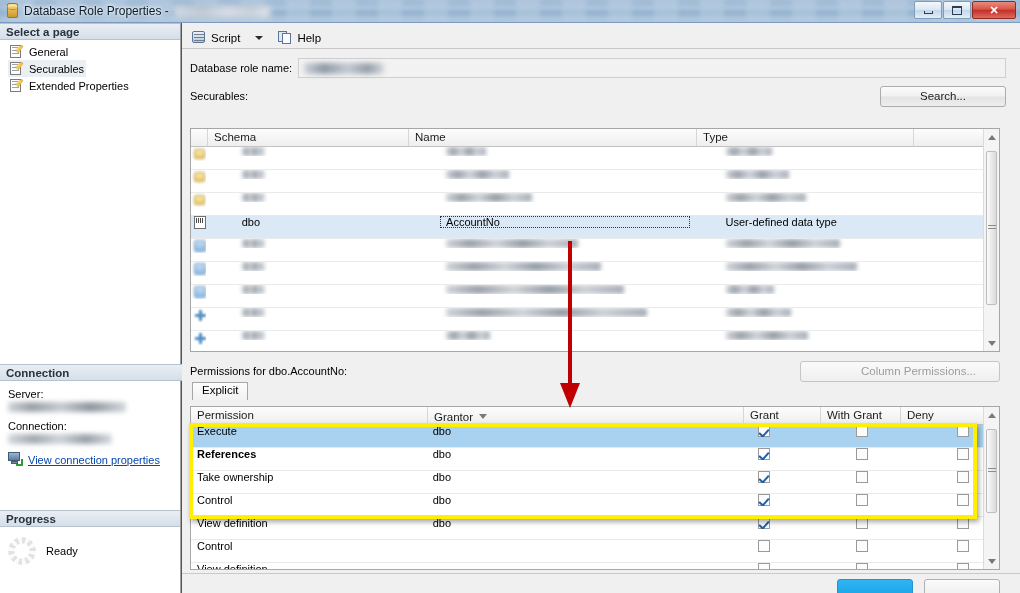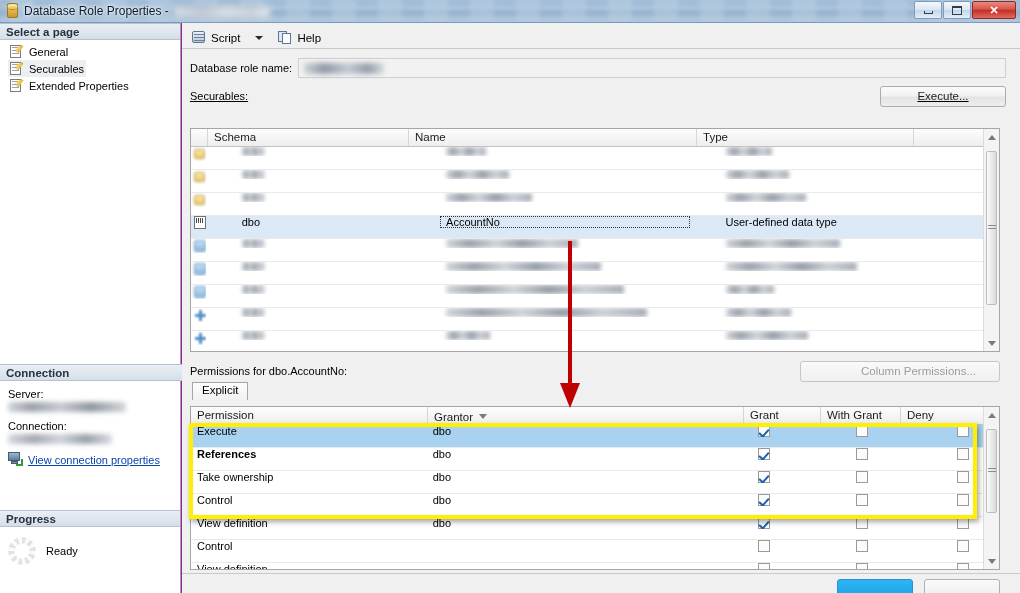--- a/index.html
+++ b/index.html
@@ -195,21 +195,21 @@
   .frow { display: flex; align-items: center; height: 20px; margin-bottom: 6px; }
   .frow .flabel { width: 108px; }
   .tinput {
     flex: 1; height: 20px; background: #f2f2f2;
     border: 1px solid #cfcfcf; position: relative;
   }
   .tinput .redact {
     position: absolute; left: 5px; top: 4px; width: 80px; height: 11px; margin: 0;
     background: linear-gradient(to right,#cfd4da,#8f99a6 25%,#c3cad2 55%,#959ea9 80%,#d5dade);
   }
-  .secrow { display: flex; align-items: center; justify-content: space-between; height: 24px; text-decoration: underline; }
+  .secrow { display: flex; align-items: center; justify-content: space-between; height: 24px; }
   .btn {
     height: 21px; min-width: 126px; padding: 0 10px;
     background: linear-gradient(to bottom,#fbfbfb 0%,#f1f1f1 48%,#e3e3e3 52%,#eeeeee 100%);
     border: 1px solid #acacac; border-radius: 3px;
     font-size: 11.5px; color: #1b1b1b;
     display: flex; align-items: center; justify-content: center;
   }
   .btn.disabled { color: #9d9d9d; background: linear-gradient(to bottom,#fafafa,#efefef); border-color: #c5c5c5; padding-left: 47px; }
 
   
@@ -424,21 +424,21 @@
 
       <div class="form">
         <div class="frow">
           <span class="flabel">Database role name:</span>
           <span class="tinput">
               <i class="redact"></i>
             </span>
         </div>
         <div class="secrow">
           <span>Securables:</span>
-          <span class="btn">Execute...</span>
+          <span class="btn">Search...</span>
         </div>
       </div>
 
       <div class="grid" style="position:absolute; left:8px; top:105px; width:810px; height:224px;">
         <div class="ghead">
           <div class="gh" style="width:17px; padding-left:0;"></div>
           <div class="gh" style="width:201px;">Schema</div>
           <div class="gh" style="width:288px;">Name</div>
           <div class="gh" style="width:217px;">Type</div>
           <div class="gh" style="width:70px;"></div>

